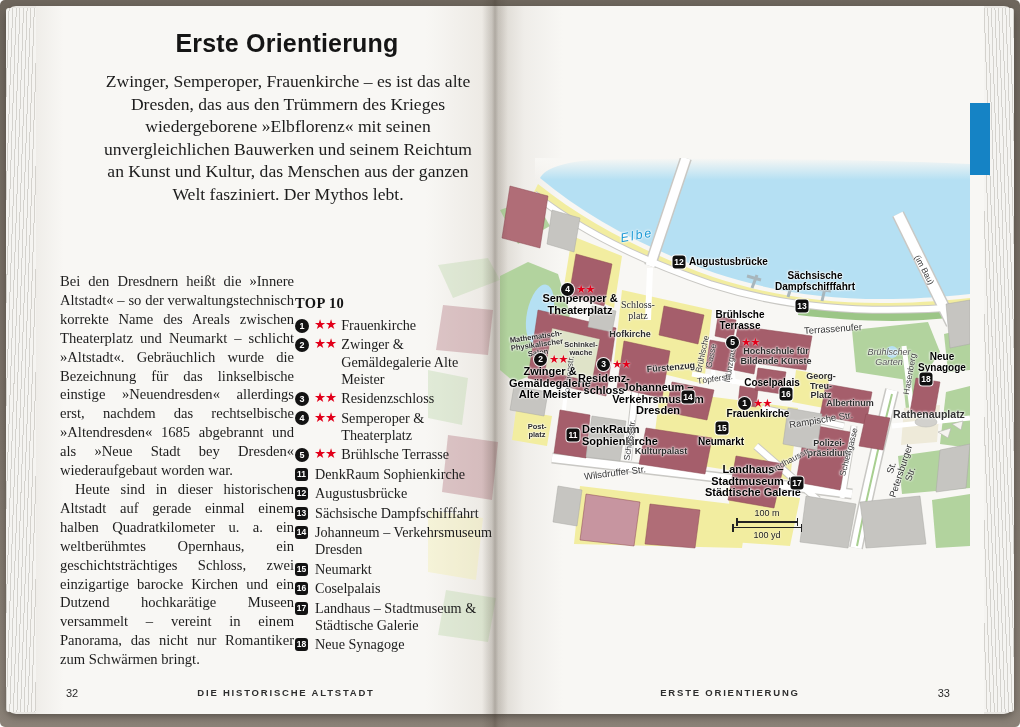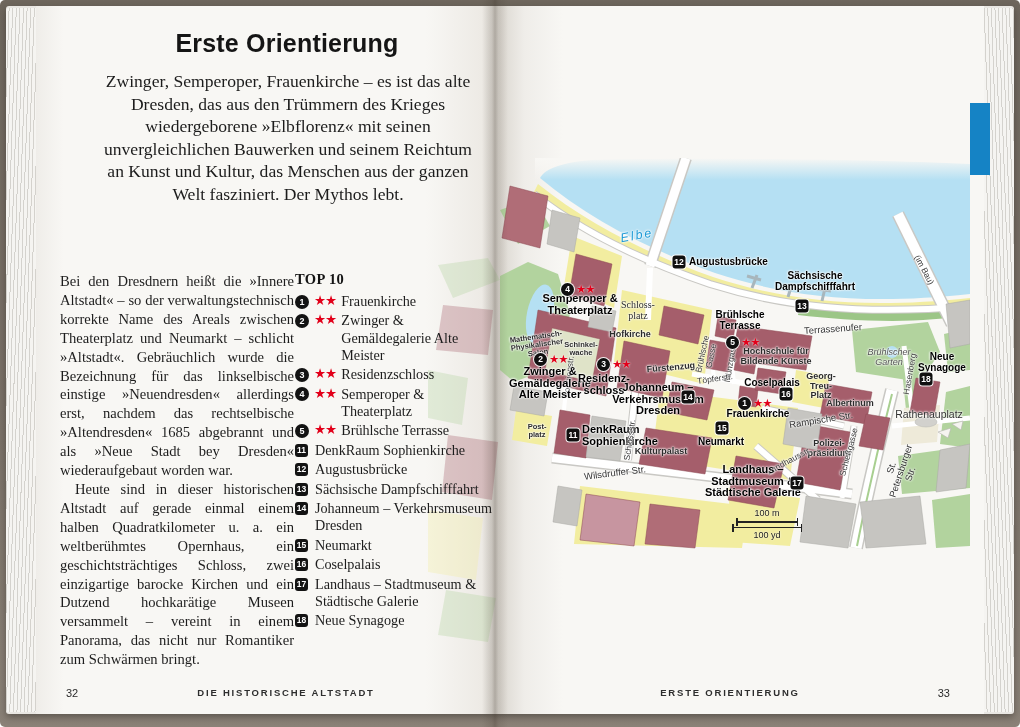--- a/index.html
+++ b/index.html
@@ -1,20 +1,20 @@
 <!DOCTYPE html>
 <html><head>
 <meta charset="utf-8">
 <style>
   html,body{margin:0;padding:0;background:#fff;}
   #stage{position:relative;width:1020px;height:727px;overflow:hidden;
          font-family:"Liberation Sans",sans-serif;}
   
   .book{position:absolute;inset:0;background:linear-gradient(180deg,#6e665d 0%,#7b7268 60%,#8a8177 100%);border-radius:5px;}
-  .pages{position:absolute;left:6px;right:6px;top:6px;bottom:13px;background:#e9e7e3;border-radius:3px;
+  .pages{position:absolute;left:6px;right:6px;top:6px;bottom:13px;background:#e9e7e3;border-radius:10px;
          box-shadow:0 3px 7px rgba(40,35,30,.45);}
   .stack{position:absolute;top:2px;bottom:2px;width:30px;
          background:repeating-linear-gradient(92deg,#f5f4f1 0 2.6px,#d4d2cd 2.6px 3.6px);}
   .stack-left{left:0;border-radius:3px 0 0 3px;}
   .stack-right{right:0;border-radius:0 3px 3px 0;
          background:repeating-linear-gradient(88deg,#f5f4f1 0 2.6px,#d4d2cd 2.6px 3.6px);}
   .page{position:absolute;top:0;bottom:0;}
   .page-left{left:30px;width:464px;background:linear-gradient(to right,#efede9 0,#f8f7f4 6%,#f8f7f4 84%,#edeae5 96%,#dcd8d1 100%);}
   .page-right{left:494px;width:484px;background:linear-gradient(to right,#dcd8d1 0,#efede9 5%,#f8f7f4 13%,#f8f7f4 100%);}
   .gutter{position:absolute;left:482px;top:0;bottom:0;width:26px;z-index:6;pointer-events:none;
@@ -22,21 +22,21 @@
 
   
   .title{position:absolute;left:46px;top:22px;width:410px;margin:0;text-align:center;
          font:700 25px/30px "Liberation Sans",sans-serif;color:#151515;letter-spacing:.2px;z-index:2;}
   .intro{position:absolute;left:66px;top:64px;width:372px;margin:0;text-align:center;
          font:400 17.6px/22.6px "Liberation Serif",serif;color:#1c1c1c;z-index:2;}
   .bodycol{position:absolute;left:24px;top:266px;width:234px;z-index:2;}
   .bodycol p{margin:0;font:400 14.6px/18.9px "Liberation Serif",serif;color:#1d1d1d;text-align:justify;}
   .bodycol p.indent{text-indent:15px;}
   .listcol{position:absolute;left:259px;top:264px;width:200px;z-index:2;}
-  .top10-head{font:700 14.5px/18px "Liberation Serif",serif;color:#141414;letter-spacing:.4px;margin-bottom:5px;}
+  .top10-head{font:700 14.5px/18px "Liberation Serif",serif;color:#141414;letter-spacing:.4px;margin-bottom:5px;margin-top:24px;}
   .lust-head{font:700 12.8px/16px "Liberation Sans",sans-serif;color:#141414;margin:10px 0 6px;
          text-decoration:underline;text-underline-offset:2px;}
   .row{display:flex;align-items:flex-start;margin-bottom:2.4px;
          font:400 14.2px/17.1px "Liberation Serif",serif;color:#1c1c1c;}
   .bc2{flex:0 0 14px;width:14px;height:14px;border-radius:50%;background:#131313;color:#fff;
          font:700 9px/14px "Liberation Sans",sans-serif;text-align:center;margin-top:1.5px;}
   .bs2{flex:0 0 13px;width:13px;height:13px;border-radius:3px;background:#131313;color:#fff;
          font:700 8.5px/13px "Liberation Sans",sans-serif;text-align:center;margin:2px 7px 0 0;}
   .st{flex:0 0 auto;color:#e2001a;font-size:13.5px;line-height:16px;letter-spacing:-1px;margin:0 5px;}
   .t{flex:1;}
@@ -51,21 +51,21 @@
   .map{position:absolute;left:0;top:152px;width:470px;height:392px;z-index:1;}
   .map svg{position:absolute;left:0;top:0;}
   .mlabel{position:absolute;white-space:pre-line;text-align:center;line-height:1.06;z-index:2;
          font-family:"Liberation Sans",sans-serif;color:#222;
          text-shadow:0 0 2px #fff,0 0 2px #fff,0 0 3px #fff;}
   .street{font-size:8.5px;font-weight:400;color:#3a3a3a;}
   .street-lg{font-size:9.5px;font-weight:400;color:#333;}
   .place{font-size:9px;font-weight:700;color:#2c2c2c;}
   .place-md{font-size:10px;font-weight:400;color:#2c2c2c;}
   .place-xs{font-size:7.5px;font-weight:700;color:#2c2c2c;}
-  .place-lg{font-size:10.5px;font-weight:400;color:#333;}
+  .place-lg{font-size:10.5px;font-weight:700;color:#333;}
   .place-bold{font-size:10px;font-weight:700;color:#000;}
   .place-bold-sm{font-size:11px;font-weight:700;color:#000;}
   .park-italic{font-size:9px;font-style:italic;font-weight:400;color:#555;}
   .river{font-size:12.5px;font-style:italic;font-weight:400;color:#1d9ad6;letter-spacing:2px;}
   .mbadge{position:absolute;display:flex;align-items:center;gap:2px;z-index:3;}
   .bc{width:13px;height:13px;border-radius:50%;background:#101010;color:#fff;text-align:center;
          font:700 8.5px/13px "Liberation Sans",sans-serif;box-shadow:0 0 0 1px rgba(255,255,255,.9);}
   .bq{width:13px;height:13px;border-radius:3px;background:#101010;color:#fff;text-align:center;
          font:700 8.5px/13px "Liberation Sans",sans-serif;box-shadow:0 0 0 1px rgba(255,255,255,.9);}
   .mst{color:#e2001a;font-size:11.5px;letter-spacing:-1px;text-shadow:0 0 2px #fff;}

